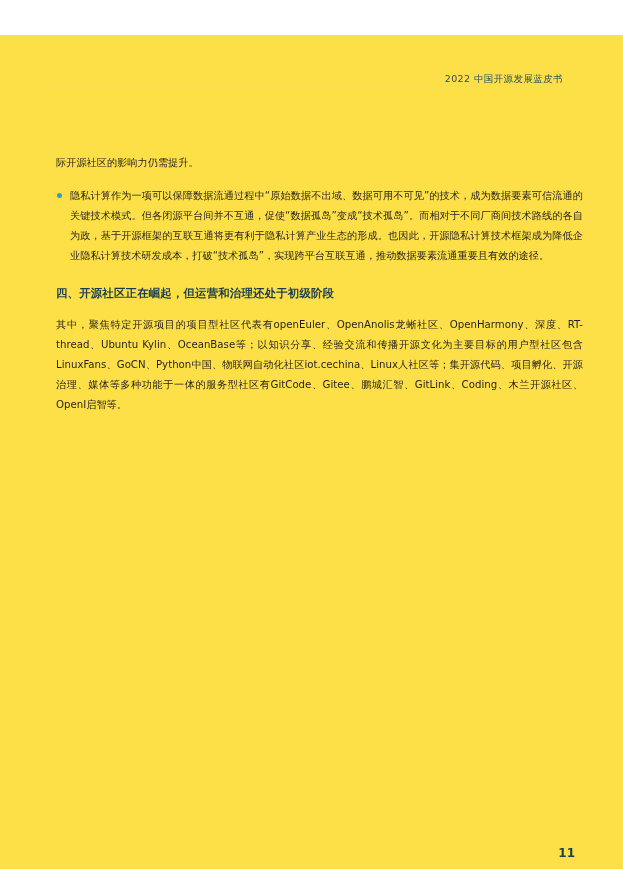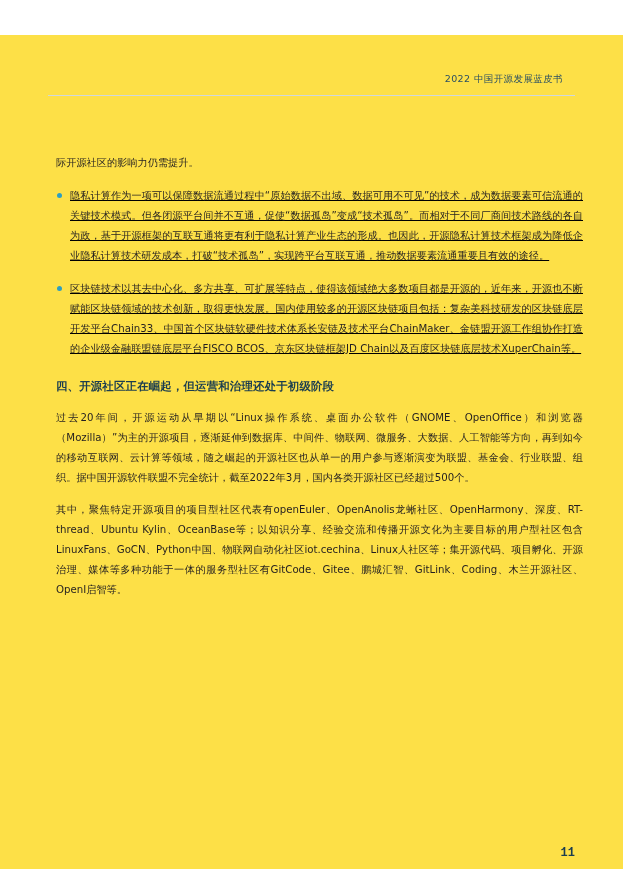--- a/index.html
+++ b/index.html
@@ -52,21 +52,20 @@
     text-justify: inter-ideograph;
   }
   .plain-first {
     margin-bottom: 13px;
   }
   
   .bullet-block {
     position: relative;
     padding-left: 14px;
     margin-bottom: 13px;
-    text-decoration: underline;
   }
   .bullet-block .dot {
     position: absolute;
     left: 1px;
     top: 7px;
     width: 5px;
     height: 5px;
     border-radius: 50%;
     background: #2e9fc0;
   }
@@ -83,50 +82,44 @@
   .para-group p {
     margin-bottom: 12px;
   }
   .page-number {
     position: absolute;
     right: 48px;
     bottom: 44px;
     font-size: 12px;
     font-weight: bold;
     color: #1b3d4f;
-    font-family: Liberation Mono, monospace;
   }
 </style>
 </head>
 <body>
 
 <div class="page">
 
   <div class="running-head">2022 中国开源发展蓝皮书</div>
   <div class="head-rule"></div>
 
   <div class="content">
 
     <p class="plain-first">际开源社区的影响力仍需提升。</p>
 
     <div class="bullet-block">
       <span class="dot"></span>
       <p>隐私计算作为一项可以保障数据流通过程中“原始数据不出域、数据可用不可见”的技术，成为数据要素可信流通的关键技术模式。但各闭源平台间并不互通，促使“数据孤岛”变成“技术孤岛”。而相对于不同厂商间技术路线的各自为政，基于开源框架的互联互通将更有利于隐私计算产业生态的形成。也因此，开源隐私计算技术框架成为降低企业隐私计算技术研发成本，打破“技术孤岛”，实现跨平台互联互通，推动数据要素流通重要且有效的途径。</p>
     </div>
 
-    <div class="bullet-block">
-      <span class="dot"></span>
-      <p>区块链技术以其去中心化、多方共享、可扩展等特点，使得该领域绝大多数项目都是开源的，近年来，开源也不断赋能区块链领域的技术创新，取得更快发展。国内使用较多的开源区块链项目包括：复杂美科技研发的区块链底层开发平台Chain33、中国首个区块链软硬件技术体系长安链及技术平台ChainMaker、金链盟开源工作组协作打造的企业级金融联盟链底层平台FISCO BCOS、京东区块链框架JD Chain以及百度区块链底层技术XuperChain等。</p>
-    </div>
 
 
     <h2 class="section-heading">四、开源社区正在崛起，但运营和治理还处于初级阶段</h2>
 
     <div class="para-group">
-      <p>过去20年间，开源运动从早期以“Linux操作系统、桌面办公软件（GNOME、OpenOffice）和浏览器（Mozilla）”为主的开源项目，逐渐延伸到数据库、中间件、物联网、微服务、大数据、人工智能等方向，再到如今的移动互联网、云计算等领域，随之崛起的开源社区也从单一的用户参与逐渐演变为联盟、基金会、行业联盟、组织。据中国开源软件联盟不完全统计，截至2022年3月，国内各类开源社区已经超过500个。</p>
       <p>其中，聚焦特定开源项目的项目型社区代表有openEuler、OpenAnolis龙蜥社区、OpenHarmony、深度、RT-thread、Ubuntu Kylin、OceanBase等；以知识分享、经验交流和传播开源文化为主要目标的用户型社区包含LinuxFans、GoCN、Python中国、物联网自动化社区iot.cechina、Linux人社区等；集开源代码、项目孵化、开源治理、媒体等多种功能于一体的服务型社区有GitCode、Gitee、鹏城汇智、GitLink、Coding、木兰开源社区、OpenI启智等。</p>
     </div>
 
   </div>
 
   <div class="page-number">11</div>
 
 </div>
 
 </body></html>

